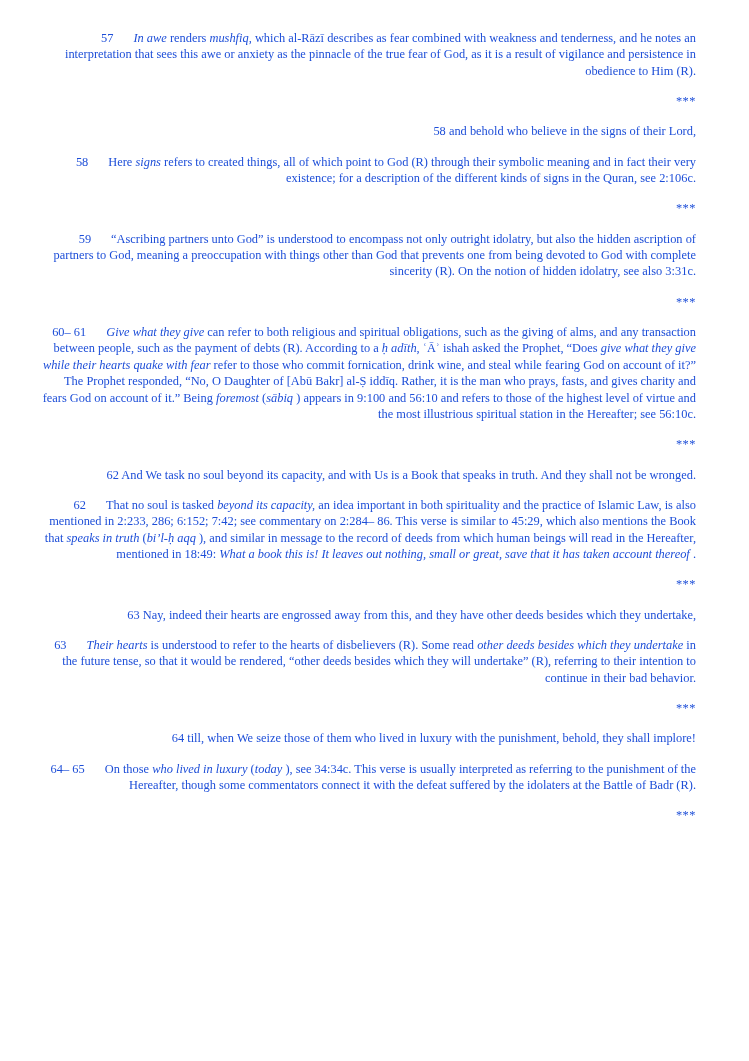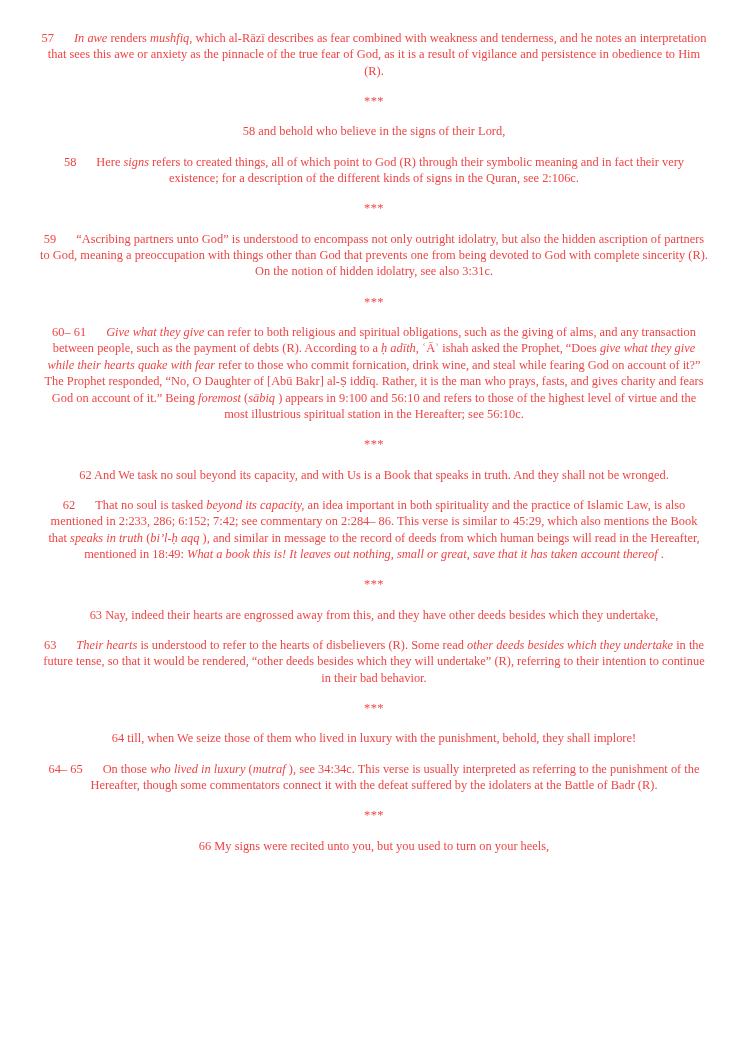--- a/index.html
+++ b/index.html
@@ -22,23 +22,23 @@
   }
   #content {
     position: absolute;
     left: 40px;
     top: 30px;
     width: 668px;
   }
   .block {
     font-size: 12.4px;
     line-height: 16.35px;
-    text-align: center;
-    color: #ef4444;
-    margin: 0 0 0 0;
+    text-align: right;
+    color: #1d4ed8;
+    margin: 0 12px 0 0;
     -webkit-font-smoothing: antialiased;
   }
   .verse {
     margin-bottom: 14px;
   }
   .commentary {
     margin-bottom: 14px;
   }
   .sep {
     margin-bottom: 14px;
@@ -71,17 +71,16 @@
       <div class="block sep">***</div>
       <div class="block commentary"><span class="num">60– 61</span><span class="gap-lg"></span><span><i>Give what they give</i> can refer to both religious and spiritual obligations, such as the giving of alms, and any transaction between people, such as the payment of debts (R). According to a <i>ḥ adīth</i>, ʿĀʾ ishah asked the Prophet, “Does <i>give what they give while their hearts quake with fear</i> refer to those who commit fornication, drink wine, and steal while fearing God on account of it?” The Prophet responded, “No, O Daughter of [Abū Bakr] al-Ṣ iddīq. Rather, it is the man who prays, fasts, and gives charity and fears God on account of it.” Being <i>foremost</i> (<i>sābiq</i> ) appears in 9:100 and 56:10 and refers to those of the highest level of virtue and the most illustrious spiritual station in the Hereafter; see 56:10c.</span></div>
       <div class="block sep">***</div>
       <div class="block verse"><span class="num">62</span> <span>And We task no soul beyond its capacity, and with Us is a Book that speaks in truth. And they shall not be wronged.</span></div>
       <div class="block commentary"><span class="num">62</span><span class="gap-lg"></span><span>That no soul is tasked <i>beyond its capacity,</i> an idea important in both spirituality and the practice of Islamic Law, is also mentioned in 2:233, 286; 6:152; 7:42; see commentary on 2:284– 86. This verse is similar to 45:29, which also mentions the Book that <i>speaks in truth</i> (<i>bi’l-ḥ aqq</i> ), and similar in message to the record of deeds from which human beings will read in the Hereafter, mentioned in 18:49: <i>What a book this is! It leaves out nothing, small or great, save that it has taken account thereof</i> .</span></div>
       <div class="block sep">***</div>
       <div class="block verse"><span class="num">63</span> <span>Nay, indeed their hearts are engrossed away from this, and they have other deeds besides which they undertake,</span></div>
       <div class="block commentary"><span class="num">63</span><span class="gap-lg"></span><span><i>Their hearts</i> is understood to refer to the hearts of disbelievers (R). Some read <i>other deeds besides which they undertake</i> in the future tense, so that it would be rendered, “other deeds besides which they will undertake” (R), referring to their intention to continue in their bad behavior.</span></div>
       <div class="block sep">***</div>
       <div class="block verse"><span class="num">64</span> <span>till, when We seize those of them who lived in luxury with the punishment, behold, they shall implore!</span></div>
-      <div class="block commentary"><span class="num">64– 65</span><span class="gap-lg"></span><span>On those <i>who lived in luxury</i> (<i>mutraf</i> ), see 34:34c. This verse is usually interpreted as referring to the punishment of the Hereafter, though some commentators connect it with the defeat suffered by the idolaters at the Battle of Badr (R).</span></div>
+      <div class="block commentary"><span class="num">64– 65</span><span class="gap-lg"></span><span>On those <i>who lived in luxury</i> (<i>today</i> ), see 34:34c. This verse is usually interpreted as referring to the punishment of the Hereafter, though some commentators connect it with the defeat suffered by the idolaters at the Battle of Badr (R).</span></div>
       <div class="block sep">***</div>
-      <div class="block verse"><span class="num">66</span> <span>My signs were recited unto you, but you used to turn on your heels,</span></div>
     </div>
 </div>
 
 </body></html>

